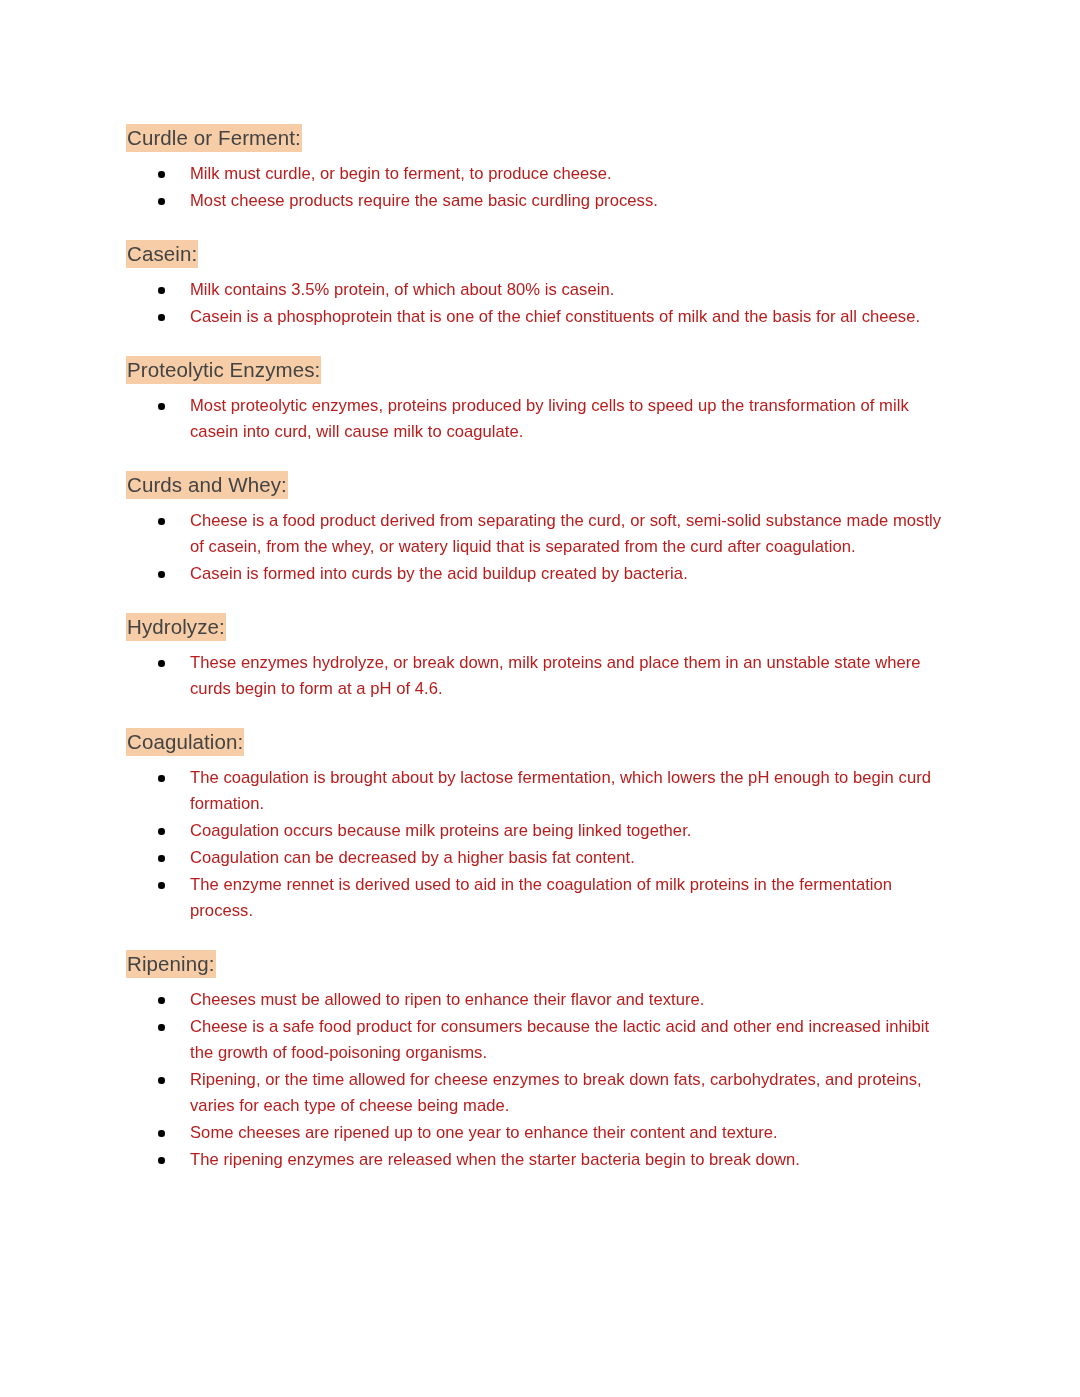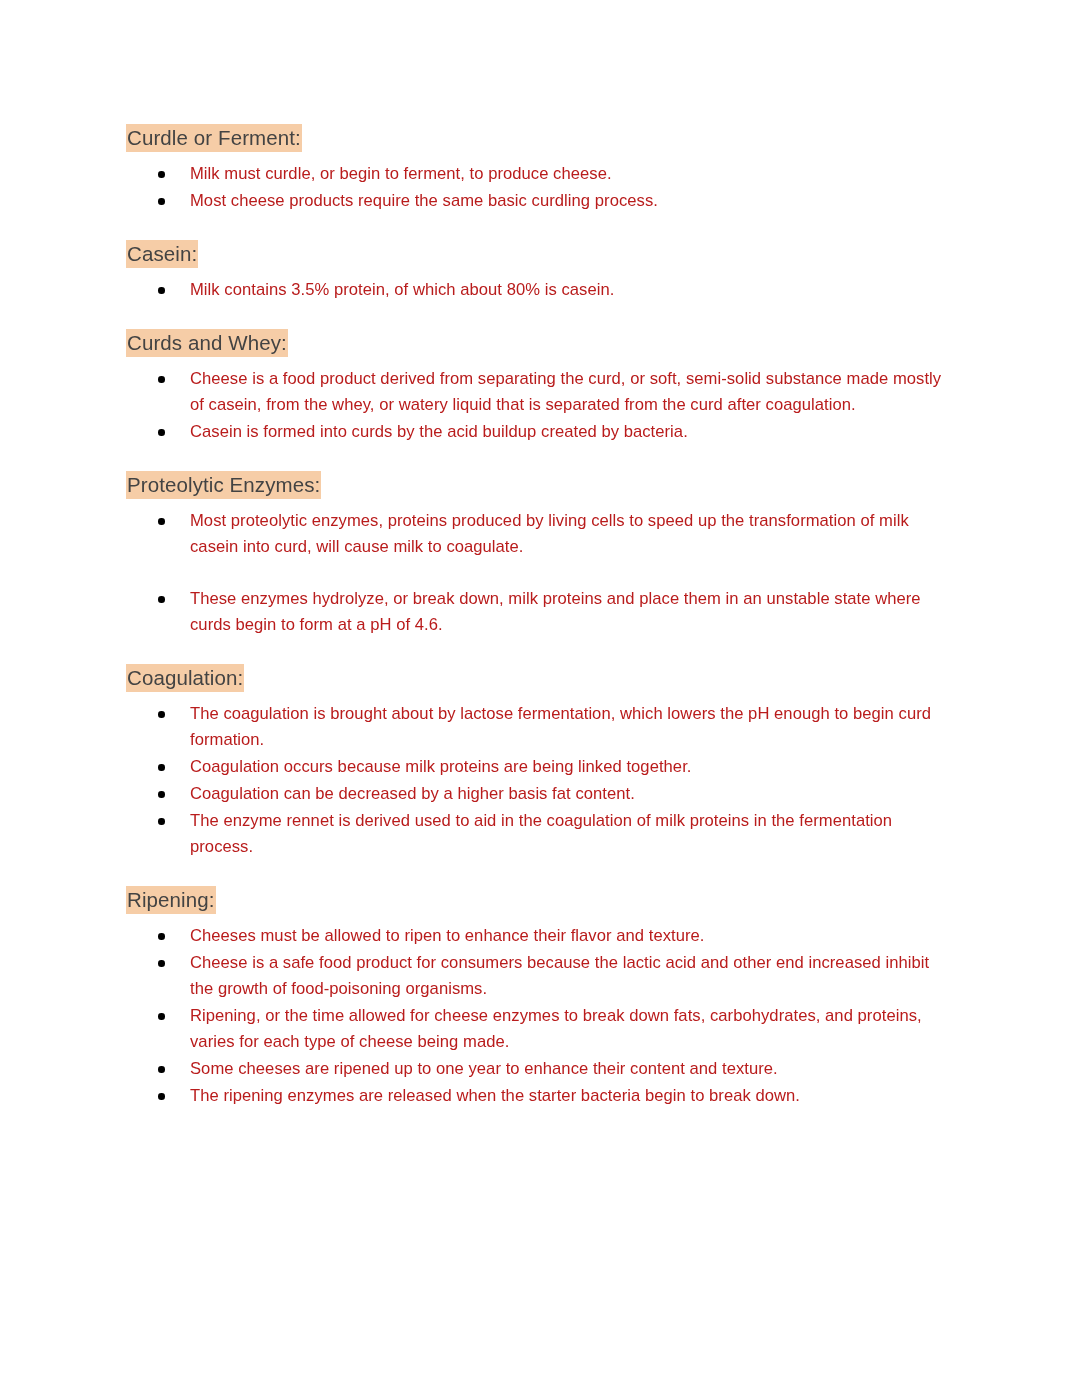--- a/index.html
+++ b/index.html
@@ -89,45 +89,50 @@
           </li>
         </ul>
       </div>
       <div class="section">
         <div class="section-heading"><span class="hl">Casein:</span></div>
         <ul class="bullet-list">
           <li class="bullet-item">
             <span class="dot"></span>
             <span class="bullet-text">Milk contains 3.5% protein, of which about 80% is casein.</span>
           </li>
+          <li class="bullet-item">
+            <span class="dot"></span>
+            <span class="bullet-text">Casein is a phosphoprotein that is one of the chief constituents of milk and the basis for all cheese.</span>
+          </li>
+        </ul>
+      </div>
+      <div class="section">
+        <div class="section-heading"><span class="hl">Proteolytic Enzymes:</span></div>
+        <ul class="bullet-list">
+          <li class="bullet-item">
+            <span class="dot"></span>
+            <span class="bullet-text">Most proteolytic enzymes, proteins produced by living cells to speed up the transformation of milk casein into curd, will cause milk to coagulate.</span>
+          </li>
         </ul>
       </div>
       <div class="section">
         <div class="section-heading"><span class="hl">Curds and Whey:</span></div>
         <ul class="bullet-list">
           <li class="bullet-item">
             <span class="dot"></span>
             <span class="bullet-text">Cheese is a food product derived from separating the curd, or soft, semi-solid substance made mostly of casein, from the whey, or watery liquid that is separated from the curd after coagulation.</span>
           </li>
           <li class="bullet-item">
             <span class="dot"></span>
             <span class="bullet-text">Casein is formed into curds by the acid buildup created by bacteria.</span>
           </li>
         </ul>
       </div>
       <div class="section">
-        <div class="section-heading"><span class="hl">Proteolytic Enzymes:</span></div>
-        <ul class="bullet-list">
-          <li class="bullet-item">
-            <span class="dot"></span>
-            <span class="bullet-text">Most proteolytic enzymes, proteins produced by living cells to speed up the transformation of milk casein into curd, will cause milk to coagulate.</span>
-          </li>
-        </ul>
-      </div>
-      <div class="section">
+        <div class="section-heading"><span class="hl">Hydrolyze:</span></div>
         <ul class="bullet-list">
           <li class="bullet-item">
             <span class="dot"></span>
             <span class="bullet-text">These enzymes hydrolyze, or break down, milk proteins and place them in an unstable state where curds begin to form at a pH of 4.6.</span>
           </li>
         </ul>
       </div>
       <div class="section">
         <div class="section-heading"><span class="hl">Coagulation:</span></div>
         <ul class="bullet-list">

